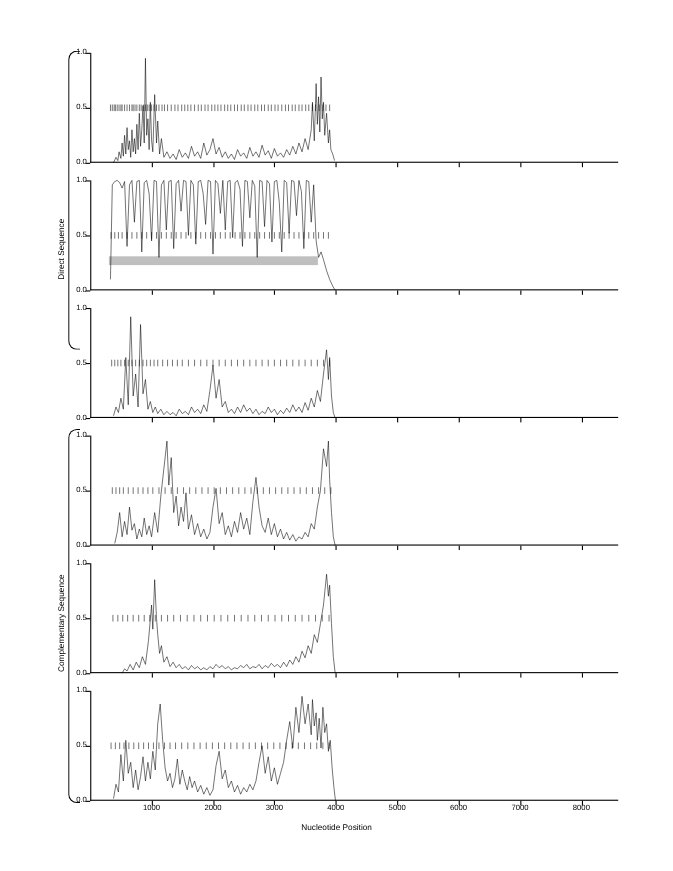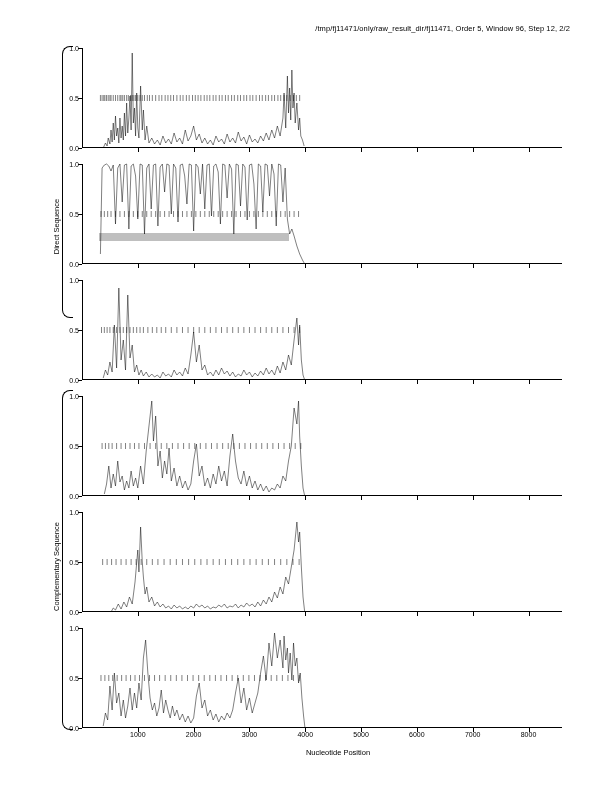--- a/index.html
+++ b/index.html
@@ -106,21 +106,20 @@
     position: absolute;
     font-size: 10px;
     color: #000;
   }
 </style>
 </head>
 <body>
 
 <div class="page">
 
-  <div class="title">/tmp/fj11471/only/raw_result_dir/fj11471, Order 5, Window 96, Step 12, 2/2</div>
 
   <div class="group-label" style="left:-4px; top:222px; width:120px; text-align:center; transform:rotate(-90deg);">Direct Sequence</div>
   <div class="group-label" style="left:-14px; top:562px; width:140px; text-align:center; transform:rotate(-90deg);">Complementary Sequence</div>
 
   <div class="brace" style="left:62px; top:46px; height:270px; width:10px; border-left:0.8px solid #000; border-top:0.8px solid #000; border-bottom:0.8px solid #000; border-radius:8px 0 0 8px;"></div>
   <div class="brace" style="left:62px; top:390px; height:338px; width:10px; border-left:0.8px solid #000; border-top:0.8px solid #000; border-bottom:0.8px solid #000; border-radius:8px 0 0 8px;"></div>
 
   <div class="panels" id="panels">
       <div class="panel" style="top: 48px; height: 100px;">
         <div class="plotbox"></div>
@@ -524,15 +523,15 @@
           <line x1="189.21" x2="189.21" y1="47.00" y2="53.00" stroke="#000000" stroke-width="0.5" vector-effect="non-scaling-stroke"></line>
           <line x1="194.79" x2="194.79" y1="47.00" y2="53.00" stroke="#000000" stroke-width="0.5" vector-effect="non-scaling-stroke"></line>
           <line x1="200.37" x2="200.37" y1="47.00" y2="53.00" stroke="#000000" stroke-width="0.5" vector-effect="non-scaling-stroke"></line>
           <line x1="205.95" x2="205.95" y1="47.00" y2="53.00" stroke="#000000" stroke-width="0.5" vector-effect="non-scaling-stroke"></line>
           <line x1="211.53" x2="211.53" y1="47.00" y2="53.00" stroke="#000000" stroke-width="0.5" vector-effect="non-scaling-stroke"></line>
           <line x1="217.12" x2="217.12" y1="47.00" y2="53.00" stroke="#000000" stroke-width="0.5" vector-effect="non-scaling-stroke"></line>
         </svg>
       </div>
     </div>
 
-  <div class="axis-title" style="left:338px; top:748px; transform:translateX(-50%);">Nucleotide Position</div>
+  <div class="axis-title" style="left:306px; top:748px; transform:translateX(-50%);">Nucleotide Position</div>
 
 </div>
 
 </body></html>

